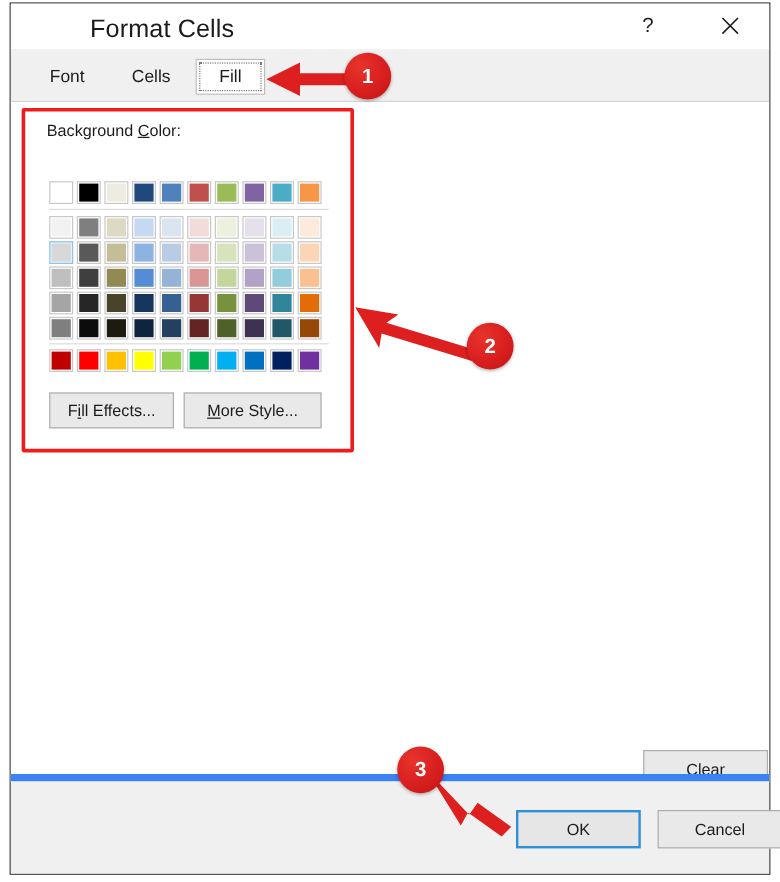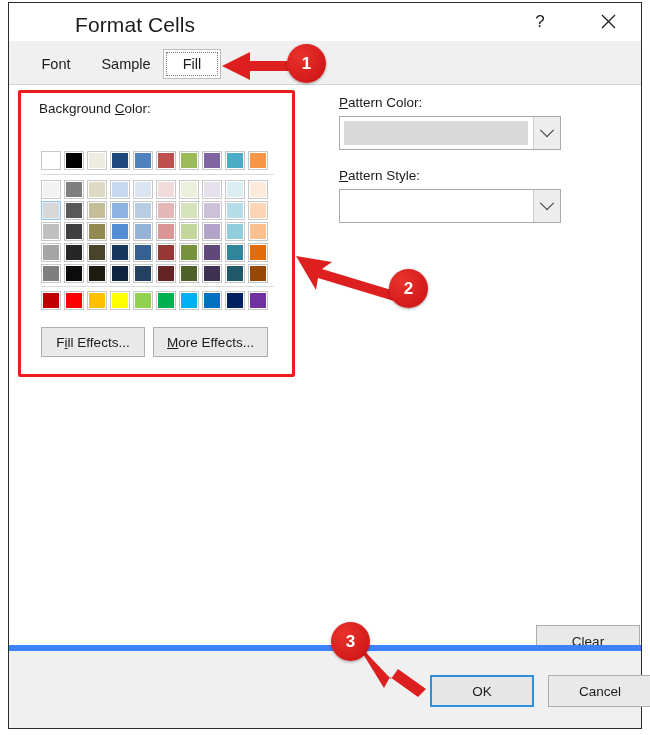--- a/index.html
+++ b/index.html
@@ -370,21 +370,21 @@
     </div>
     <div class="tb-btn tb-close">
       <svg width="15" height="15" viewBox="0 0 15 15" aria-hidden="true">
         <path d="M1 1 L14 14 M14 1 L1 14" stroke="#1b1b1b" stroke-width="1.3" fill="none"></path>
       </svg>
     </div>
   </div>
 
   <div class="tabstrip">
     <div class="tab tab-font">Font</div>
-    <div class="tab tab-border">Sample</div>
+    <div class="tab tab-border">Cells</div>
     <div class="tab tab-fill active">Fill</div>
     <div class="tabstrip-underline"></div>
   </div>
 
   <div class="dlgbody">
 
     <div class="bg-group">
       <div class="group-label bg-label">
         <span>Background </span><u class="acc">C</u><span>olor:</span>
       </div>
@@ -619,45 +619,24 @@
           </div>
         </div>
 
       <div class="fx-btn fx-fill">
         <span>F</span>
           <u class="acc">i</u>
           <span>ll Effects...</span>
       </div>
       <div class="fx-btn fx-more">
         <u class="acc">M</u>
-          <span>ore Effects...</span>
+          <span>ore Style...</span>
       </div>
     </div>
 
-    <div class="pattern-panel">
-      <span class="pat-label">
-        <u class="acc">P</u><span>attern Color:</span>
-      </span>
-      <div class="combo">
-        <div class="combo-inner"></div>
-        <div class="combo-arrow">
-          <span class="chev"></span>
-        </div>
-      </div>
-
-      <span class="pat-label pat-style-label">
-        <u class="acc">P</u><span>attern Style:</span>
-      </span>
-      <div class="combo">
-        <div class="combo-inner" style="background:#ffffff"></div>
-        <div class="combo-arrow">
-          <span class="chev"></span>
-        </div>
-      </div>
-    </div>
 
 
     <div class="clear-btn">
       <span>Clea</span>
         <u class="acc">r</u>
     </div>
   </div>
 
   <div class="footer">
     <div class="foot-btn btn-ok">OK</div>

